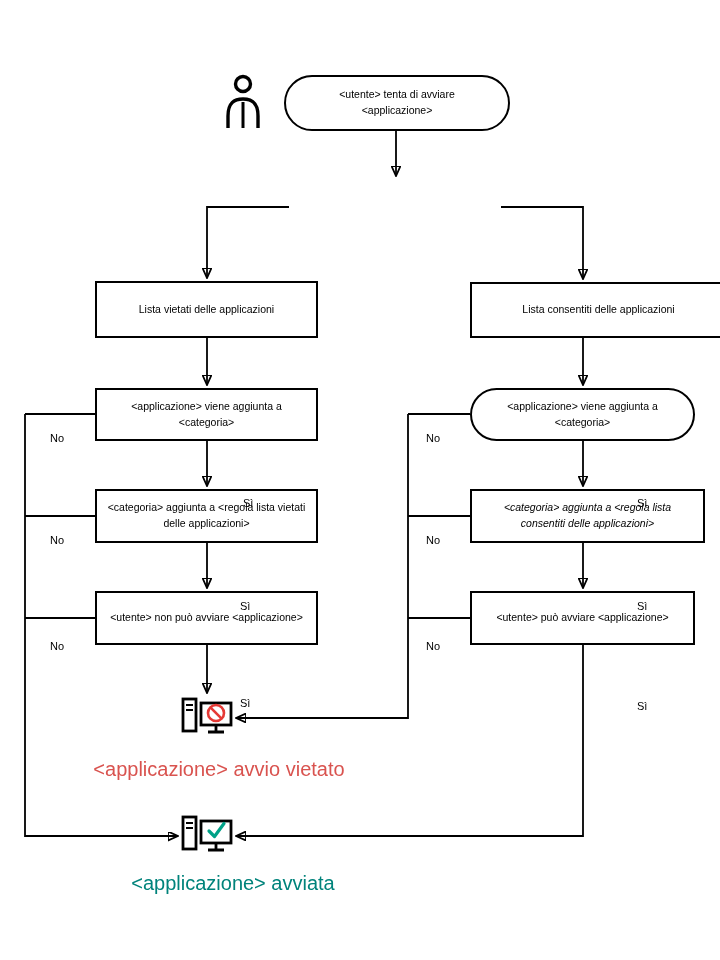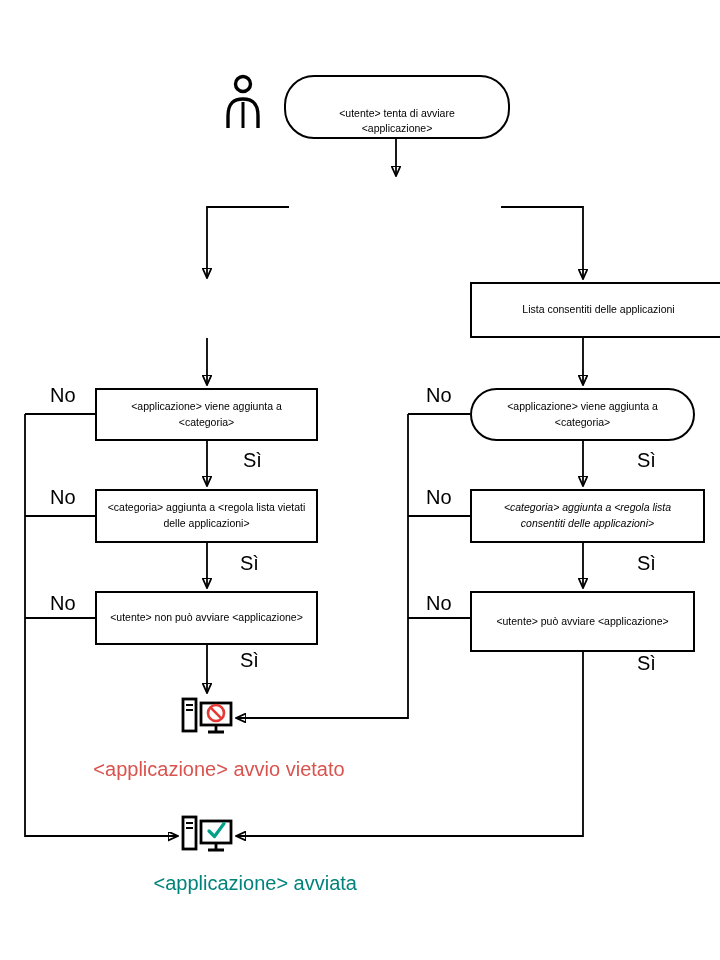--- a/index.html
+++ b/index.html
@@ -33,22 +33,23 @@
     white-space: pre-line;
     font-size: 10.5px;
     line-height: 1.5;
     padding: 0 8px;
     color: #000000;
   }
   .stadium { border-radius: 30px; }
   .decision-label {
     position: absolute;
     z-index: 2;
-    font-size: 20px;
+    font-size: 11px;
     color: #000000;
+    margin-top: 48px;
   }
   .result {
     position: absolute;
     z-index: 2;
     width: 280px;
     text-align: center;
     font-size: 20px;
   }
   .result.blocked { color: #d9534f; }
   .result.started { color: #00837b; }
@@ -82,26 +83,29 @@
   </svg>
 
   <div class="icon-wrap" style="left:224px; top:74px;">
     <svg width="38" height="56" viewBox="0 0 38 56">
       <circle cx="19" cy="10" r="7.5" fill="none" stroke="#000" stroke-width="3.4"></circle>
       <path d="M4 54 V42 C4 29 10 25 19 25 C28 25 34 29 34 42 V54" fill="none" stroke="#000" stroke-width="3.4" stroke-linejoin="round"></path>
       <path d="M19 28 V54" stroke="#000" stroke-width="3"></path>
     </svg>
   </div>
 
-  <div class="node stadium" style="left:284px; top:75px; width:226px; height:64px;align-items:flex-end;">
+  <div class="node stadium" style="left:284px; top:75px; width:226px; height:56px;">
     <span class="node-text">&lt;utente&gt; tenta di avviare
 &lt;applicazione&gt;</span>
   </div>
 
 
+  <div class="node" style="left:95px; top:281px; width:223px; height:57px;">
+    <span class="node-text">Lista vietati delle applicazioni</span>
+  </div>
 
   <div class="node" style="left:470px; top:282px; width:257px; height:56px;">
     <span class="node-text">Lista consentiti delle applicazioni</span>
   </div>
 
   <div class="node" style="left:95px; top:388px; width:223px; height:53px;">
     <span class="node-text">&lt;applicazione&gt; viene aggiunta a
 &lt;categoria&gt;</span>
   </div>
 
@@ -117,21 +121,21 @@
 
   <div class="node" style="left:470px; top:489px; width:235px; height:54px;font-style:italic;">
     <span class="node-text">&lt;categoria&gt; aggiunta a &lt;regola lista
 consentiti delle applicazioni&gt;</span>
   </div>
 
   <div class="node" style="left:95px; top:591px; width:223px; height:54px;">
     <span class="node-text">&lt;utente&gt; non può avviare &lt;applicazione&gt;</span>
   </div>
 
-  <div class="node" style="left:470px; top:591px; width:225px; height:61px;">
+  <div class="node" style="left:470px; top:591px; width:225px; height:54px;">
     <span class="node-text">&lt;utente&gt; può avviare &lt;applicazione&gt;</span>
   </div>
 
   <span class="decision-label" style="left:50px; top:384px;">No</span>
   <span class="decision-label" style="left:50px; top:486px;">No</span>
   <span class="decision-label" style="left:50px; top:592px;">No</span>
   <span class="decision-label" style="left:243px; top:449px;">Sì</span>
   <span class="decision-label" style="left:240px; top:552px;">Sì</span>
   <span class="decision-label" style="left:240px; top:649px;">Sì</span>
 
@@ -158,15 +162,15 @@
   <div class="icon-wrap" style="left:181px; top:814px;">
     <svg width="52" height="44" viewBox="0 0 52 44">
       <rect x="2" y="3" width="13" height="32" fill="#fff" stroke="#000" stroke-width="2.8"></rect>
       <path d="M5 9 H12 M5 14 H12" stroke="#000" stroke-width="2" fill="none"></path>
       <rect x="20" y="7" width="30" height="22" fill="#fff" stroke="#000" stroke-width="2.8"></rect>
       <path d="M35 29 V35 M27 36 H43" stroke="#000" stroke-width="2.8" fill="none"></path>
       <path d="M28 17 L33.5 22.5 L43 9.5" fill="none" stroke="#00a187" stroke-width="3.2" stroke-linecap="round" stroke-linejoin="round"></path>
     </svg>
   </div>
 
-  <div class="result started" style="left:77px; top:872px;text-align:right;">&lt;applicazione&gt; avviata</div>
+  <div class="result started" style="left:93px; top:872px;">&lt;applicazione&gt; avviata</div>
 
 </div>
 
 </body></html>

